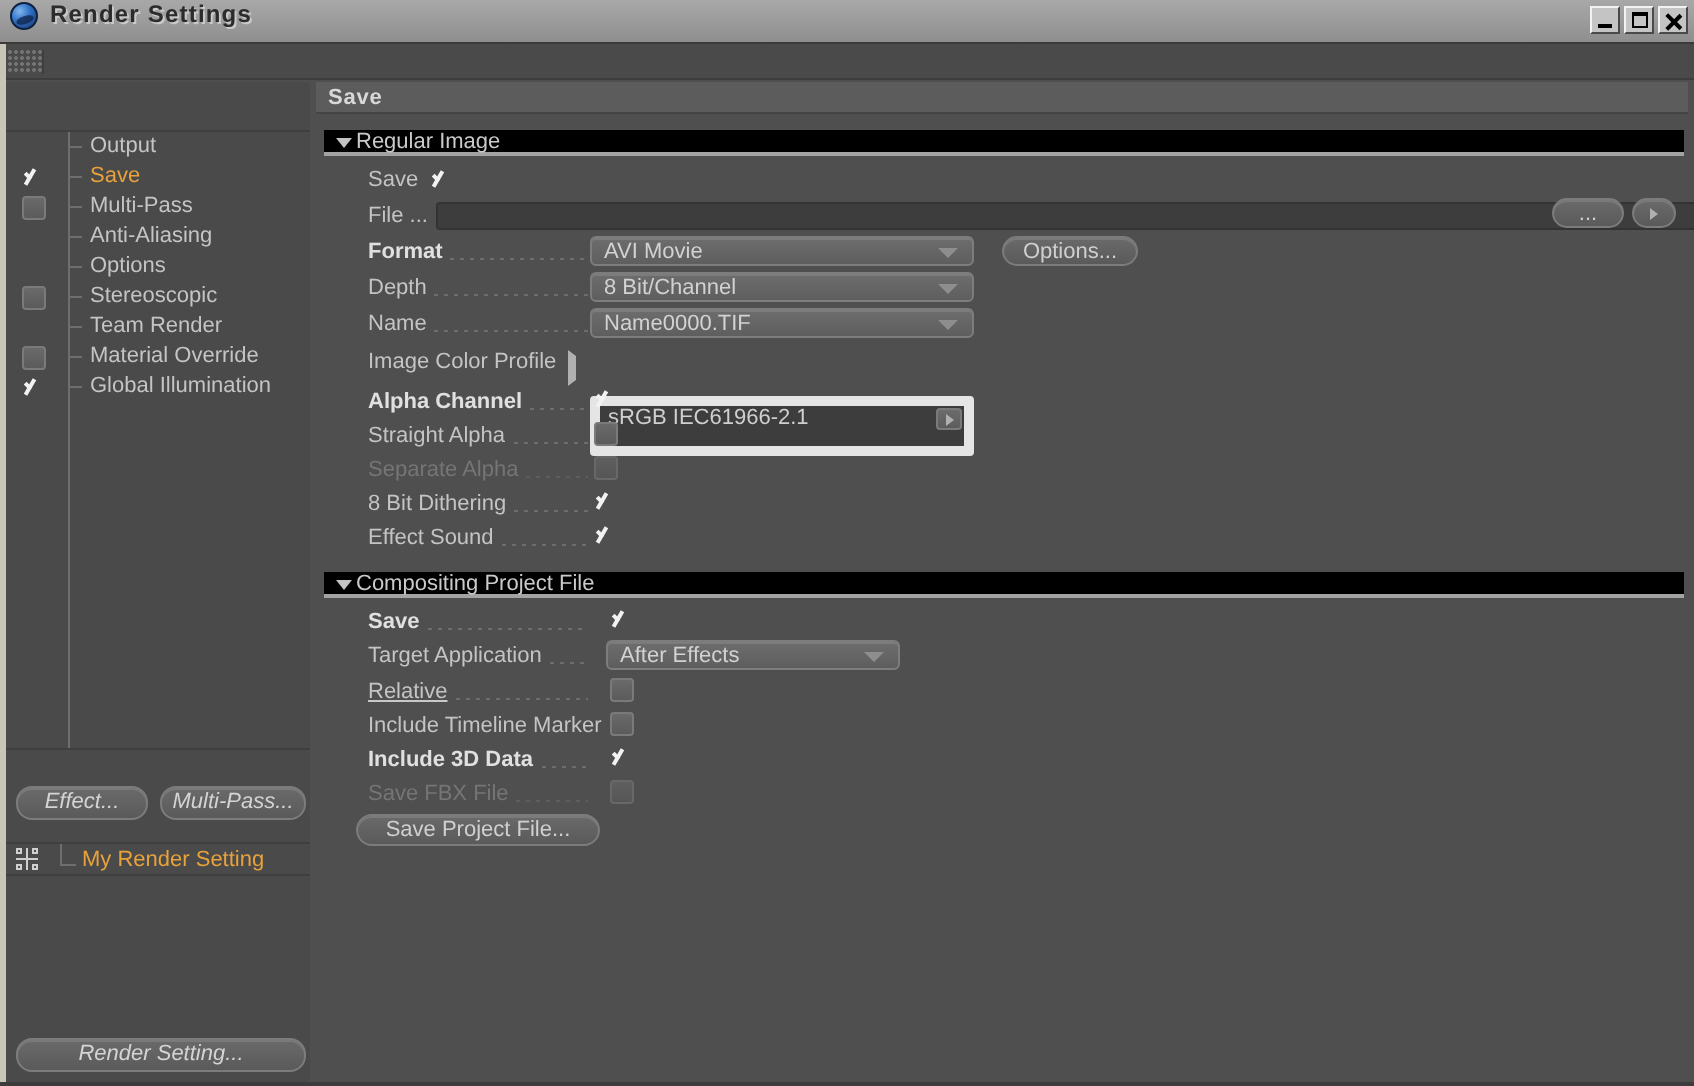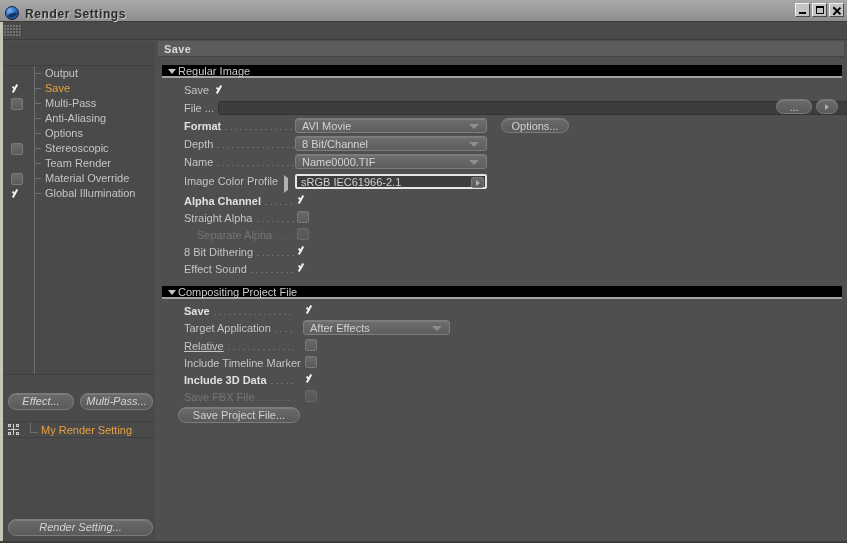--- a/index.html
+++ b/index.html
@@ -9,21 +9,21 @@
     font-size:11px;color:#c8c8c8;
     -webkit-font-smoothing:none;
   }
   .win{position:relative;width:847px;height:543px;background:#4f4f4f;box-sizing:border-box;}
 
   
   .titlebar{
     position:absolute;left:0;top:0;width:847px;height:22px;
     background:linear-gradient(to bottom,#a8a8a8 0%,#9d9d9d 45%,#8e8e8e 100%);
     border-bottom:1px solid #3a3a3a;
-    display:flex;align-items:flex-end;box-sizing:border-box;
+    display:flex;align-items:flex-start;box-sizing:border-box;
   }
   .title-icon{width:16px;height:16px;margin-left:4px;margin-right:5px;position:relative;flex:0 0 auto;}
   .title-icon .sphere{
     position:absolute;left:1px;top:1px;width:14px;height:14px;border-radius:50%;
     background:radial-gradient(circle at 32% 30%,#7fb6ef 0%,#2f6fc4 45%,#17356b 100%);
     border:1px solid #10203f;box-sizing:border-box;
   }
   .title-icon .sphere:after{
     content:"";position:absolute;left:2px;top:6px;width:9px;height:4px;border-radius:50%;
     background:#0f2347;opacity:.75;transform:rotate(-18deg);
@@ -190,22 +190,22 @@
   .rnd-btn{
     background:linear-gradient(to bottom,#6a6a6a,#5a5a5a);border:1px solid #7c7c7c;
     border-radius:9px;box-shadow:inset 0 1px 0 #7a7a7a;cursor:pointer;
     display:flex;align-items:center;justify-content:center;color:#d0d0d0;font-size:11px;box-sizing:border-box;
   }
   .small-tri{
     width:0;height:0;border-top:3.5px solid transparent;border-bottom:3.5px solid transparent;
     border-left:4.5px solid #b0b0b0;
   }
   .cpbox{
-    position:relative;background:#3d3d3d;border:2px solid #e5e5e5;border-radius:2px;
-    height:15px;box-sizing:border-box;color:#cfcfcf;font-size:11px;line-height:13px;padding-left:4px;
+    position:relative;background:#3d3d3d;border:5px solid #e5e5e5;border-radius:2px;
+    height:30px;box-sizing:border-box;color:#cfcfcf;font-size:11px;line-height:13px;padding-left:4px;margin-top:24px;
   }
   .cpbtn{
     position:absolute;right:1px;top:1px;width:13px;height:11px;
     background:linear-gradient(to bottom,#6c6c6c,#5c5c5c);border:1px solid #7a7a7a;border-radius:2px;
     display:flex;align-items:center;justify-content:center;box-sizing:border-box;cursor:pointer;
   }
 </style>
 </head>
 <body>
 
@@ -393,21 +393,21 @@
       <span class="leader"></span>
     </div>
     <div class="cb on" style="position:absolute;left:139px;top:153px;"></div>
 
     <div class="row" style="left:26px;top:169px;width:114px;">
       <span class="lab">Straight Alpha</span>
       <span class="leader"></span>
     </div>
     <div class="cb" style="position:absolute;left:139px;top:170px;"></div>
 
-    <div class="row" style="left:26px;top:186px;width:114px;margin-left:13px;">
+    <div class="row" style="left:26px;top:186px;width:114px;">
       <span class="lab dis">Separate Alpha</span>
       <span class="leader dis"></span>
     </div>
     <div class="cb" style="position:absolute;left:139px;top:187px;opacity:.6;"></div>
 
     <div class="row" style="left:26px;top:203px;width:114px;">
       <span class="lab">8 Bit Dithering</span>
       <span class="leader"></span>
     </div>
     <div class="cb on" style="position:absolute;left:139px;top:204px;"></div>

